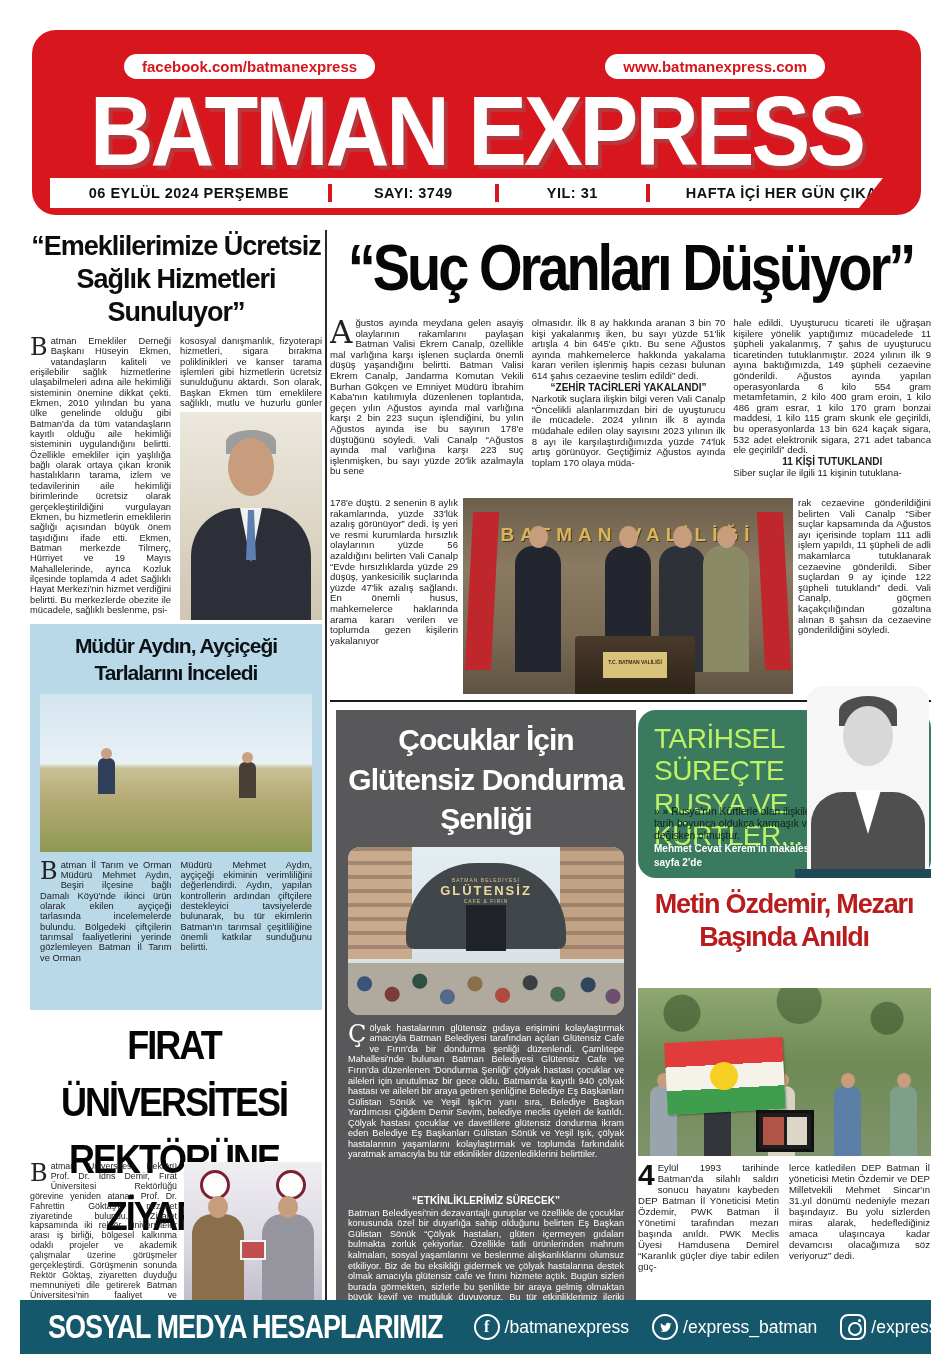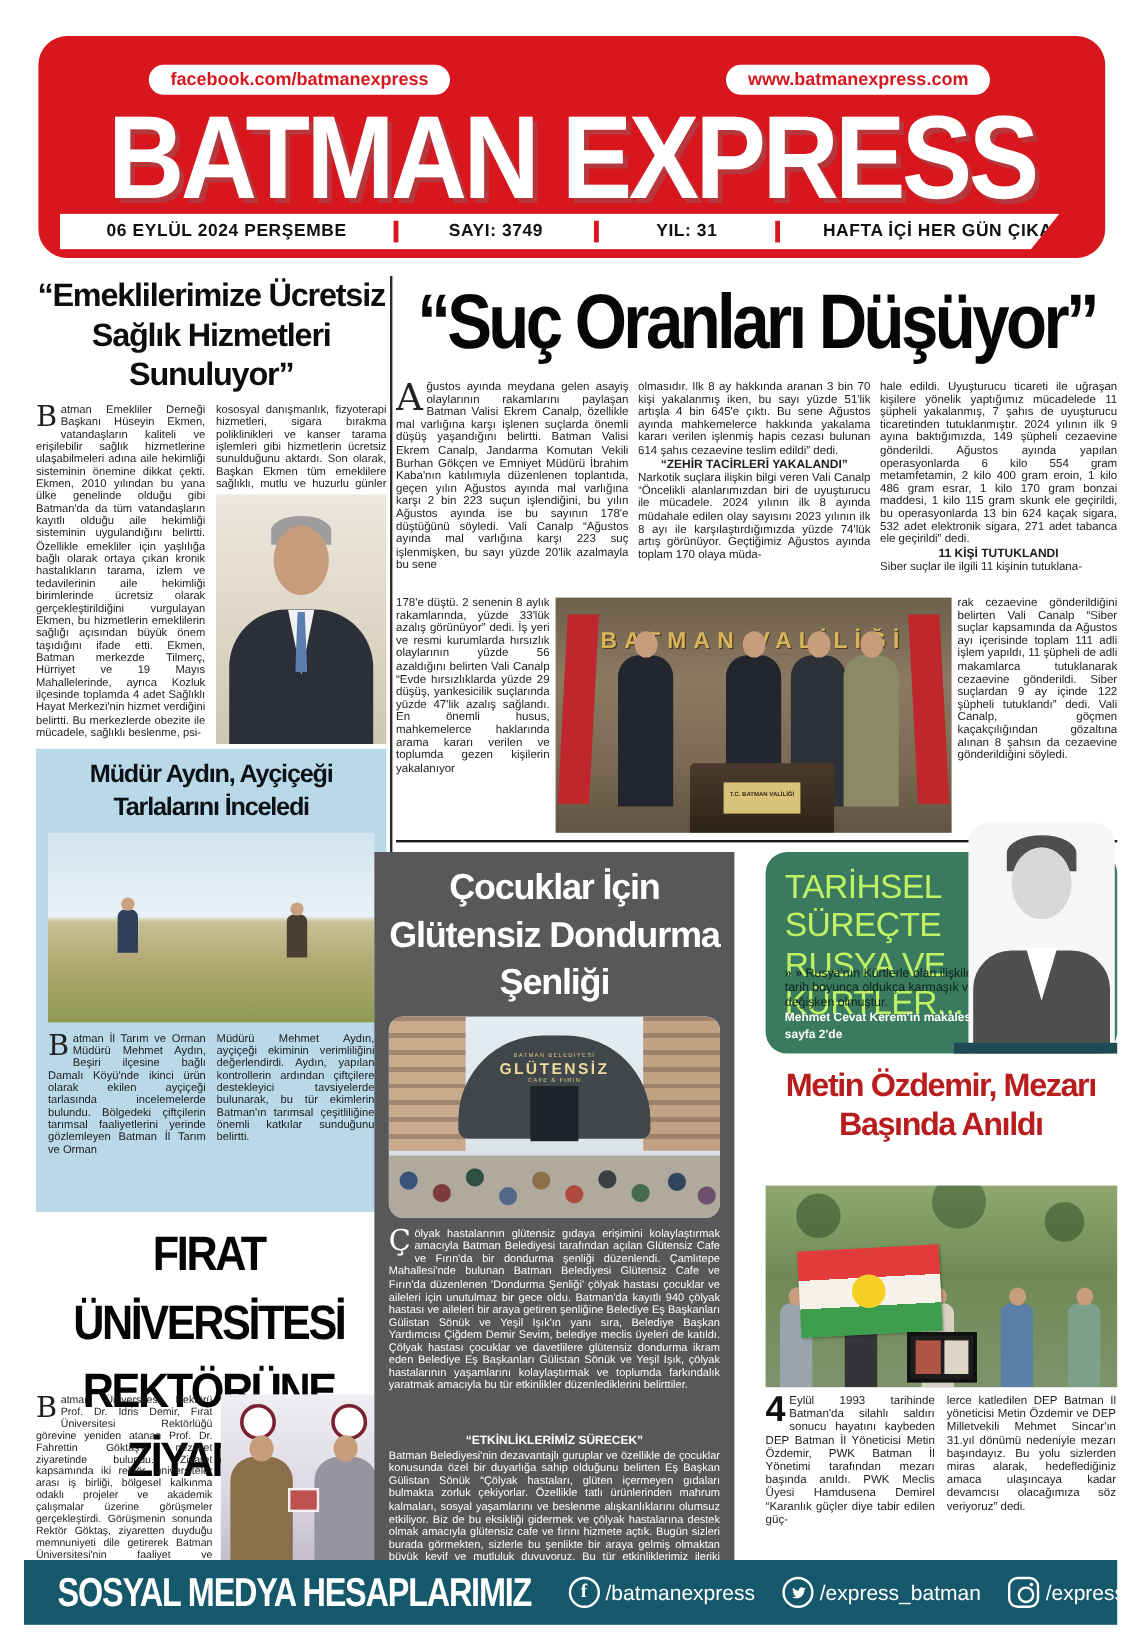--- a/index.html
+++ b/index.html
@@ -109,21 +109,21 @@
                      border-radius:50%; background:#c89d7d; }
   .val-f1{left:52px;} .val-f2{left:142px;} .val-f3{left:196px; background:#2e3138;}
   .val-f4{right:44px; background:#8a8a66;}
   .val-lectern { position:absolute; left:112px; bottom:0; width:120px; height:58px;
                  background:linear-gradient(180deg,#4a3a2c,#2e2317); border-radius:4px 4px 0 0; }
   .val-plaque { position:absolute; left:28px; top:16px; width:64px; height:26px; background:#d9c27a;
                 text-align:center; color:#3a2d14; font-weight:bold; font-size:5px; line-height:6px;
                 padding-top:7px; }
 
   
-  .box-gray { position:absolute; left:312px; top:710px; width:300px; height:602px;
+  .box-gray { position:absolute; left:336px; top:710px; width:300px; height:602px;
               background:#58585a; padding:10px 12px; }
   .h1-ice { text-align:center; color:#fff; font-size:30px; font-weight:bold; line-height:1.32;
             letter-spacing:-1px; }
   .photo-glutensiz { position:relative; width:276px; height:168px; margin-top:8px; overflow:hidden;
       background:linear-gradient(180deg,#e3ecf1 0%,#dfe7ec 55%,#cdd3cf 100%);border-radius:12px; }
   .gl-bld { position:absolute; top:0; width:64px; height:112px; background:#c9aa8d;
             background-image:repeating-linear-gradient(180deg, rgba(90,70,60,.35) 0 4px, transparent 4px 14px); }
   .gl-b1{left:0;} .gl-b2{right:0; background-color:#c2a284;}
   .gl-canopy { position:absolute; left:58px; top:16px; width:160px; height:86px;
                background:#41464b; border-radius:70px 70px 8px 8px; text-align:center; }

